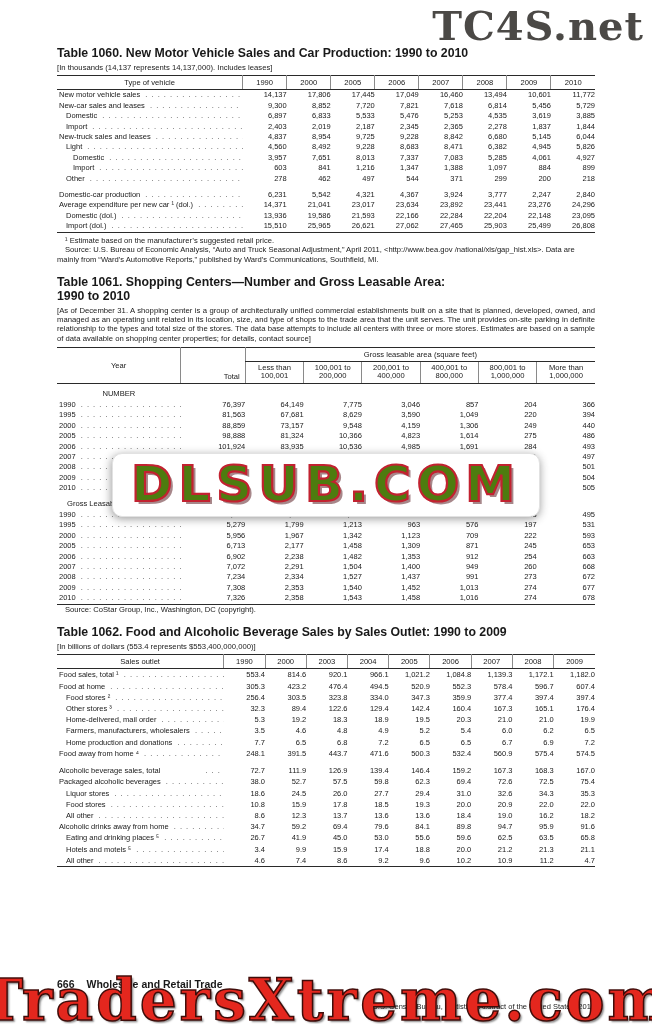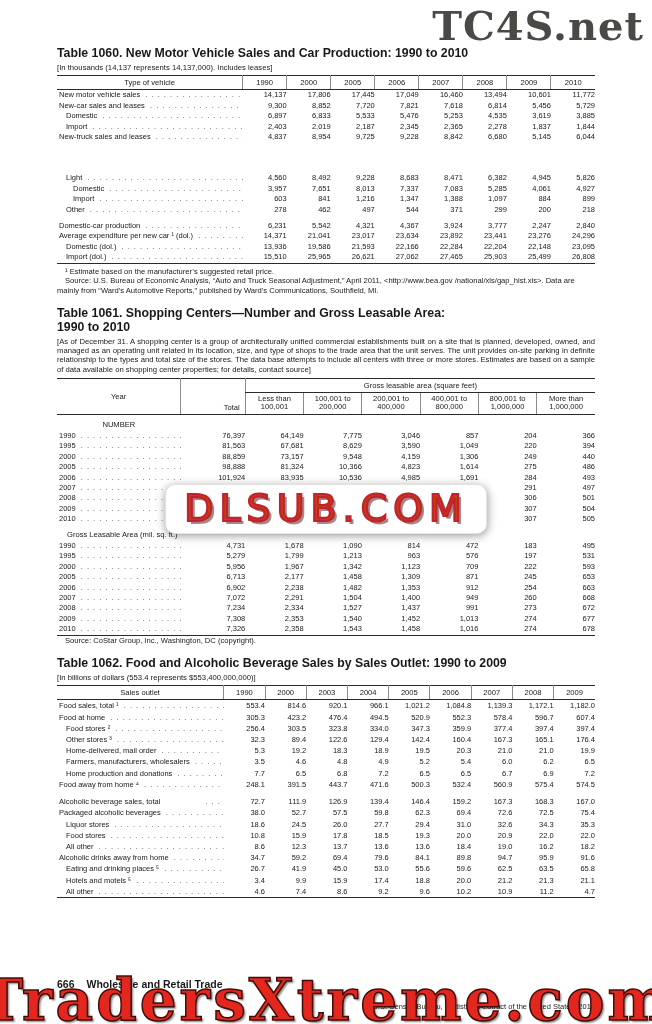--- a/index.html
+++ b/index.html
@@ -43,22 +43,22 @@
   .footer-left{position:absolute;left:57px;top:978px;font-size:10.5px;font-weight:bold;}
   .footer-left .pno{margin-right:12px;}
   .imprint{position:absolute;right:57px;top:1002px;font-size:7.5px;color:#222;}
 
   .wm-top{position:absolute;top:2px;right:8px;z-index:40;
     font-family:"DejaVu Serif","Liberation Serif",serif;font-weight:bold;
     font-size:40px;letter-spacing:1px;color:#4b4946;}
   .wm-mid{position:absolute;top:106px;left:50%;transform:translateX(-50%);z-index:40;
     background:#fff;border:1px solid #e2e2e2;border-radius:10px;padding:1px 18px 3px;
     box-shadow:0 2px 8px rgba(40,40,40,.45);white-space:nowrap;}
-  .wm-mid-text{font-family:"DejaVu Sans",sans-serif;font-weight:normal;font-size:38px;
-    letter-spacing:6px;color:#c2410c;-webkit-text-stroke:2.2px #c22230;
+  .wm-mid-text{font-family:"DejaVu Sans",sans-serif;font-weight:bold;font-size:50px;
+    letter-spacing:6px;color:#4d7c0f;-webkit-text-stroke:2.2px #c22230;
     text-shadow:3px 3px 0 rgba(80,16,22,.5);}
   .wm-bottom{position:absolute;left:50%;transform:translateX(-50%);bottom:-10px;z-index:40;
     font-family:"DejaVu Serif","Liberation Serif",serif;font-weight:bold;font-size:58px;
     letter-spacing:3px;white-space:nowrap;color:#e4271e;
     -webkit-text-stroke:1.5px #3f0d0a;text-shadow:2px 2px 2px rgba(0,0,0,.45);}
 </style>
 </head>
 <body>
 
 <div class="page">
@@ -160,21 +160,21 @@
             <td class="num">8,954</td>
             <td class="num">9,725</td>
             <td class="num">9,228</td>
             <td class="num">8,842</td>
             <td class="num">6,680</td>
             <td class="num">5,145</td>
             <td class="num">6,044</td>
           </tr>
           <tr>
             <td class="lblcell">
-              <div class="lbl" style="padding-left: 9px; margin-top: 31px;">
+              <div class="lbl" style="padding-left: 9px;">
                 <span class="t">Light</span>
                 <span class="dots">&nbsp;.&nbsp;.&nbsp;.&nbsp;.&nbsp;.&nbsp;.&nbsp;.&nbsp;.&nbsp;.&nbsp;.&nbsp;.&nbsp;.&nbsp;.&nbsp;.&nbsp;.&nbsp;.&nbsp;.&nbsp;.&nbsp;.&nbsp;.&nbsp;.&nbsp;.&nbsp;.&nbsp;.&nbsp;.&nbsp;.&nbsp;.&nbsp;.&nbsp;.&nbsp;.&nbsp;.&nbsp;.&nbsp;.&nbsp;.&nbsp;.&nbsp;.&nbsp;.&nbsp;.&nbsp;.&nbsp;.&nbsp;.&nbsp;.&nbsp;.&nbsp;.&nbsp;.&nbsp;.&nbsp;.&nbsp;.&nbsp;.&nbsp;.&nbsp;.&nbsp;.&nbsp;.&nbsp;.&nbsp;.&nbsp;.&nbsp;.&nbsp;.&nbsp;.&nbsp;.&nbsp;.&nbsp;.&nbsp;.&nbsp;.&nbsp;.&nbsp;.&nbsp;.&nbsp;.&nbsp;.&nbsp;.&nbsp;.&nbsp;.&nbsp;.&nbsp;.&nbsp;.&nbsp;.&nbsp;.&nbsp;.&nbsp;.&nbsp;.&nbsp;.&nbsp;.&nbsp;.&nbsp;.&nbsp;.&nbsp;.&nbsp;.&nbsp;.&nbsp;.&nbsp;.&nbsp;.&nbsp;.&nbsp;.&nbsp;.&nbsp;.&nbsp;.&nbsp;.&nbsp;.&nbsp;.&nbsp;.&nbsp;.&nbsp;.&nbsp;.&nbsp;.&nbsp;.&nbsp;.&nbsp;.&nbsp;.&nbsp;.&nbsp;.&nbsp;.&nbsp;.&nbsp;.&nbsp;.&nbsp;.&nbsp;.&nbsp;.&nbsp;.&nbsp;.&nbsp;.</span>
               </div>
             </td>
             <td class="num">4,560</td>
             <td class="num">8,492</td>
             <td class="num">9,228</td>
             <td class="num">8,683</td>
             <td class="num">8,471</td>
             <td class="num">6,382</td>

